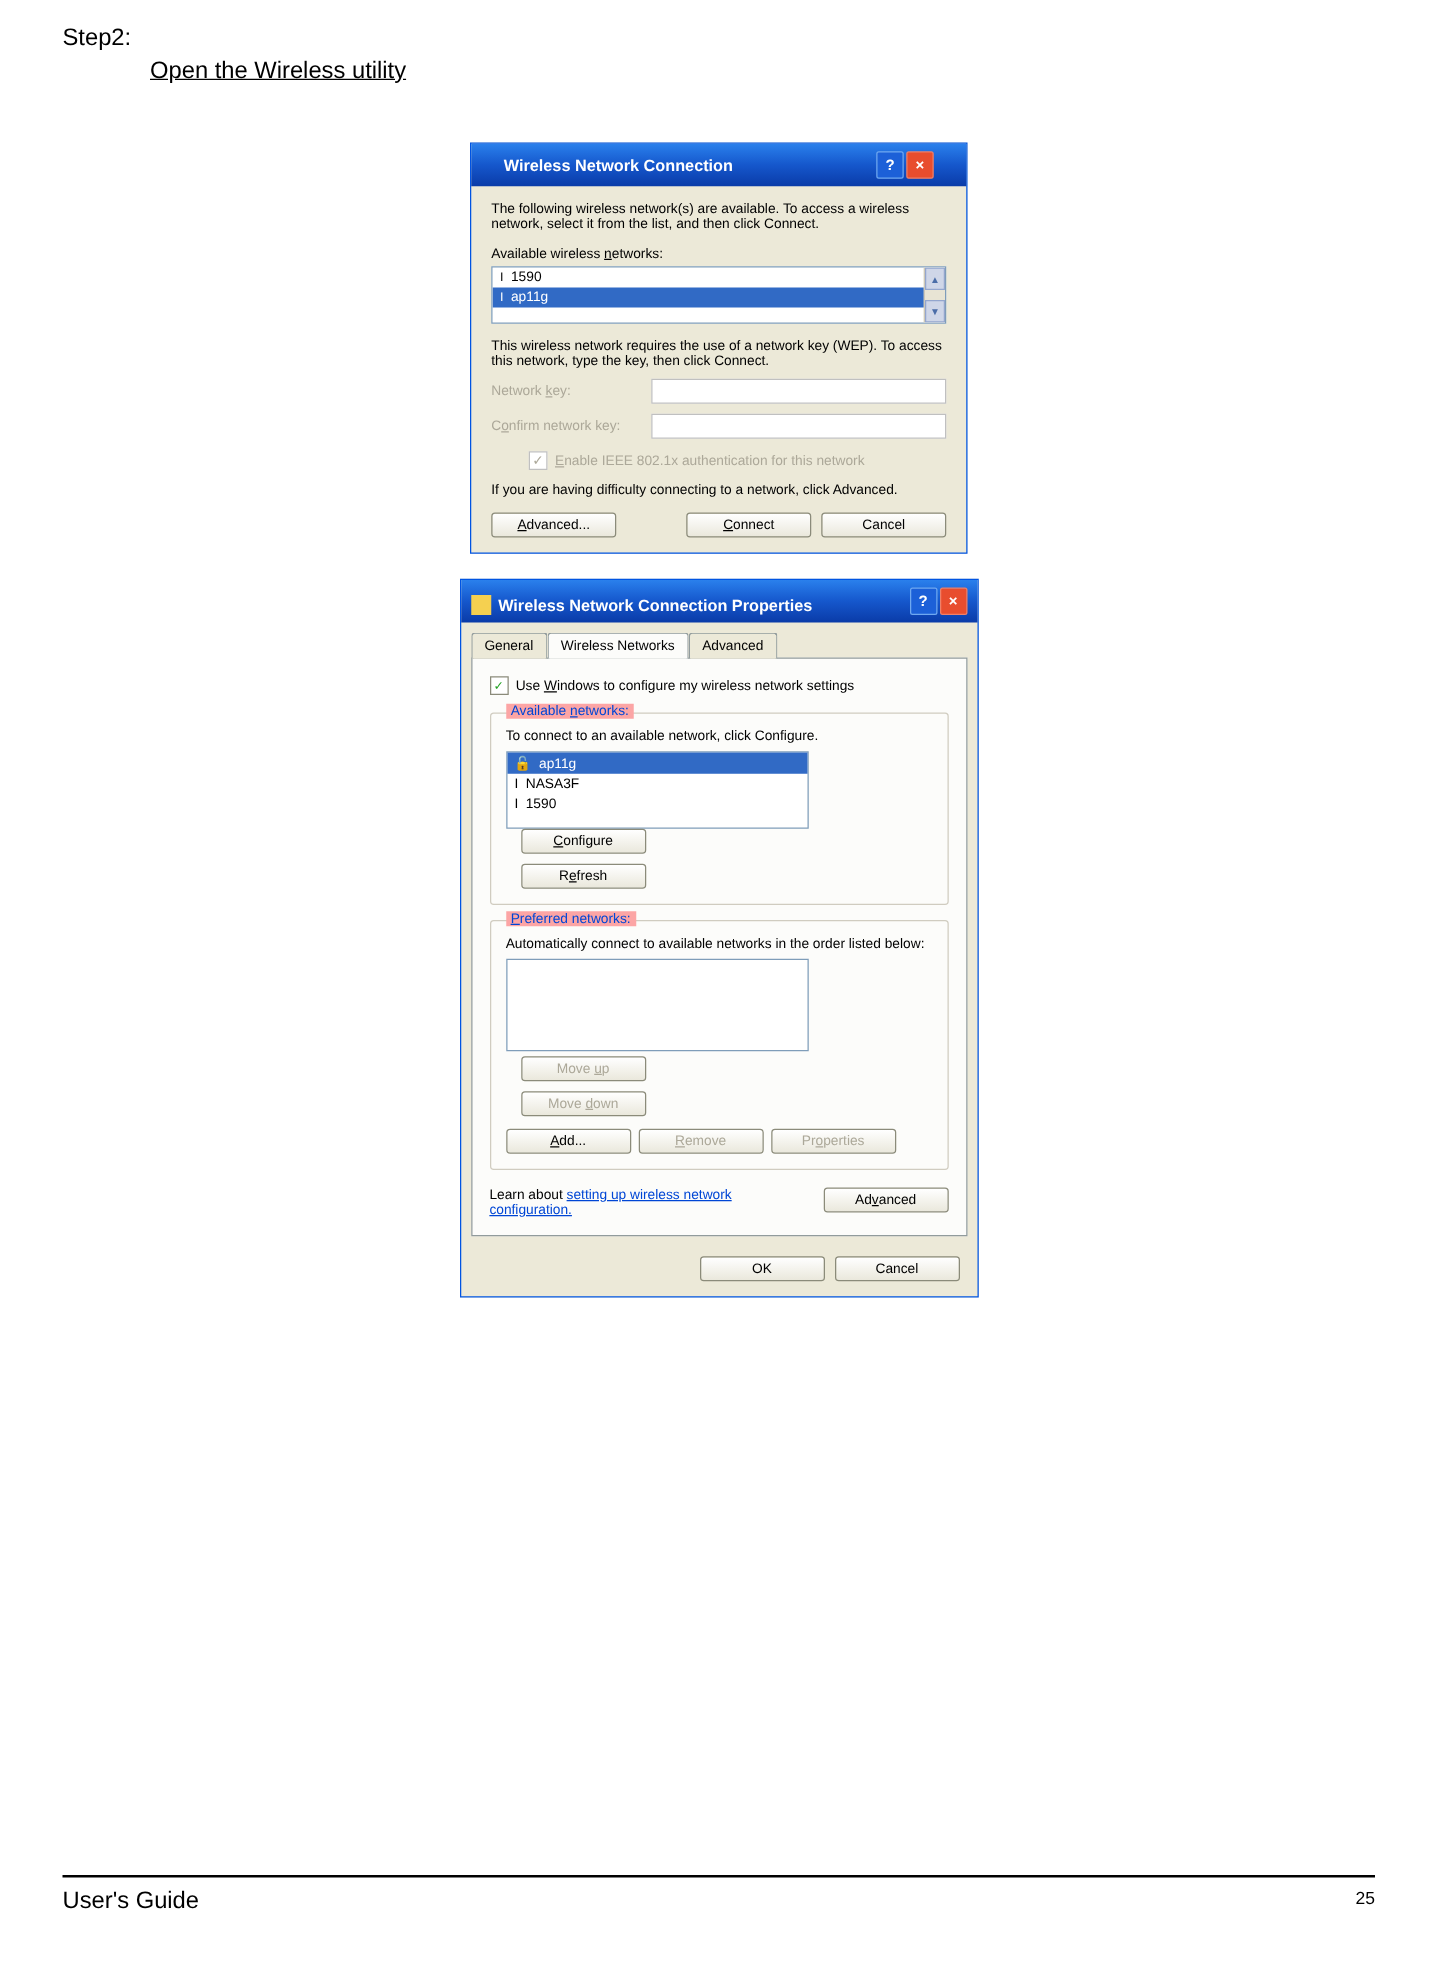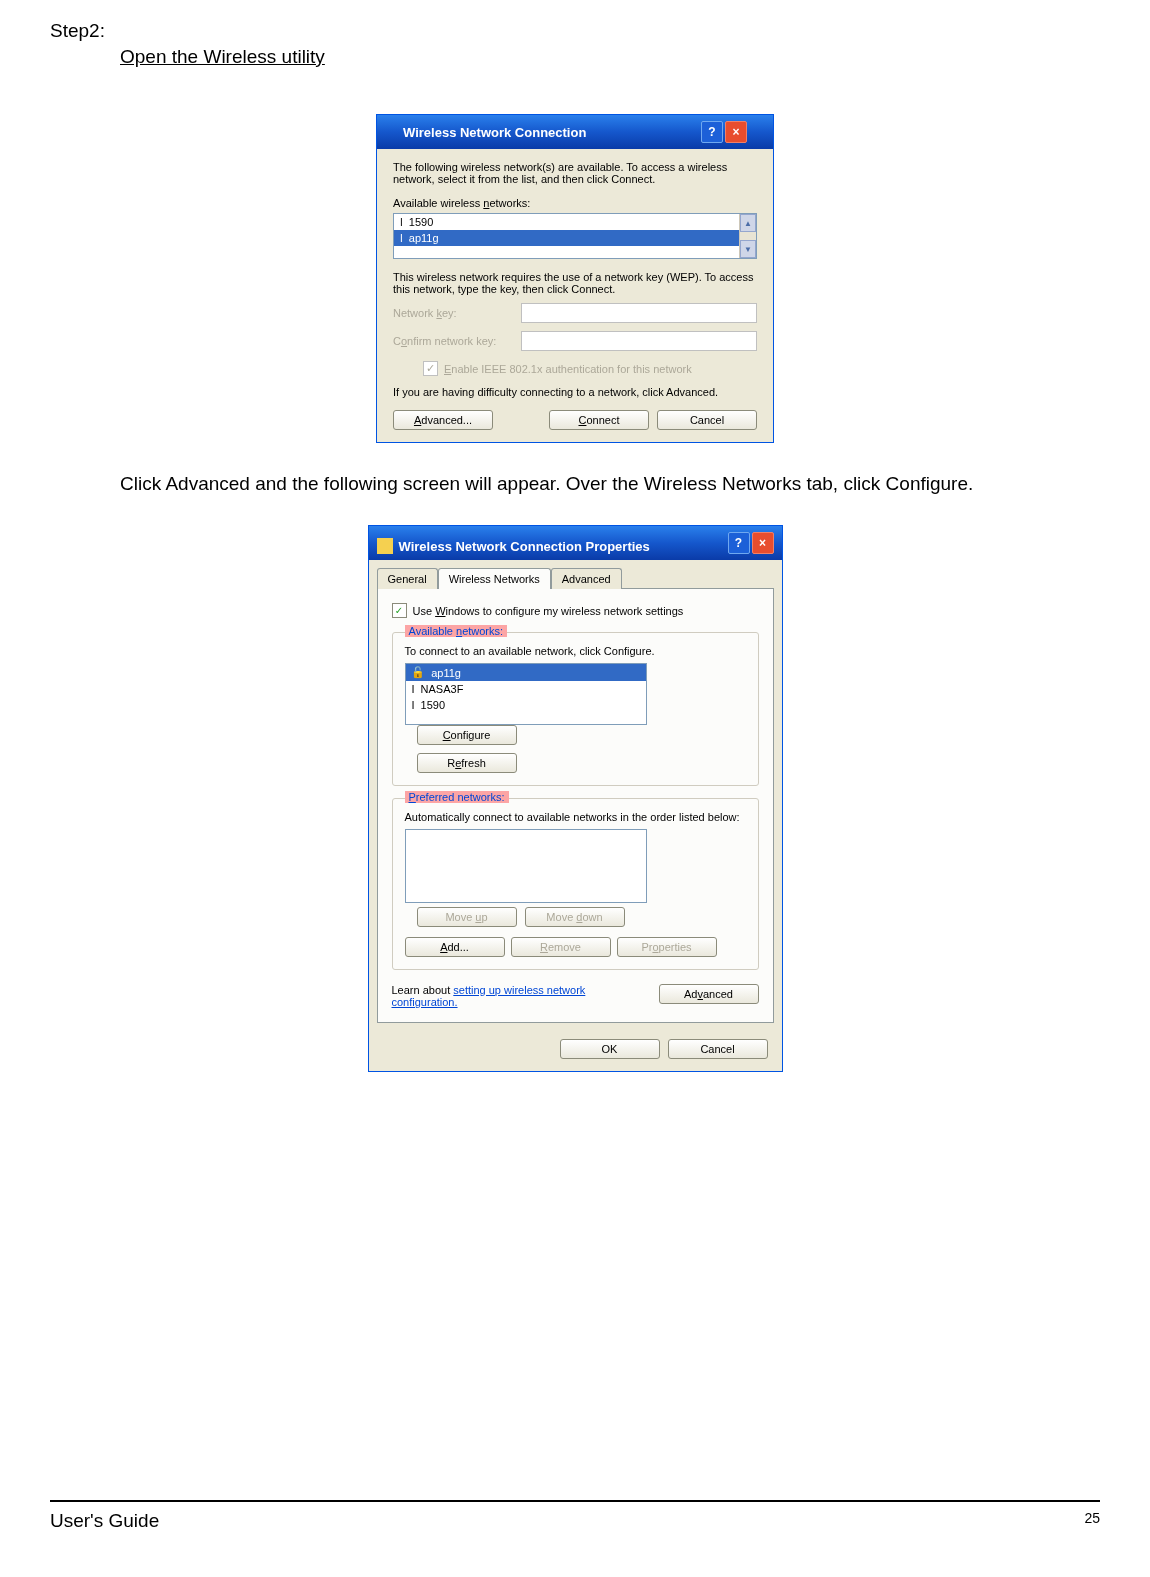--- a/index.html
+++ b/index.html
@@ -340,21 +340,21 @@
       background: white;
       border: 1px solid #7f9db9;
       height: 72px;
       width: 240px;
       display: inline-block;
       vertical-align: top;
     }
     
     .move-buttons {
       display: inline-flex;
-      flex-direction: row;
+      flex-direction: column;
       gap: 8px;
       margin-left: 12px;
       vertical-align: top;
       margin-top: 4px;
     }
     
     .win-button.disabled {
       color: #aca899;
     }
     
@@ -452,21 +452,20 @@
         <div class="button-row">
           <div class="win-button"><span class="underline">A</span>dvanced...</div>
           <div style="flex:1"></div>
           <div class="win-button"><span class="underline">C</span>onnect</div>
           <div class="win-button">Cancel</div>
         </div>
       </div>
     </div>
   </div>
 
-  <div class="step-description">Click Advanced and the following screen will appear. Over the Wireless Networks tab, click Configure.</div>
 
   <div class="dialog-container">
     <div class="dialog2">
       <div class="titlebar2">
         <span style="display:flex;align-items:center;">
           <span class="titlebar-icon"></span>
           <span class="titlebar-text">Wireless Network Connection Properties</span>
         </span>
         <div class="titlebar-buttons">
           <div class="help-btn">?</div>

